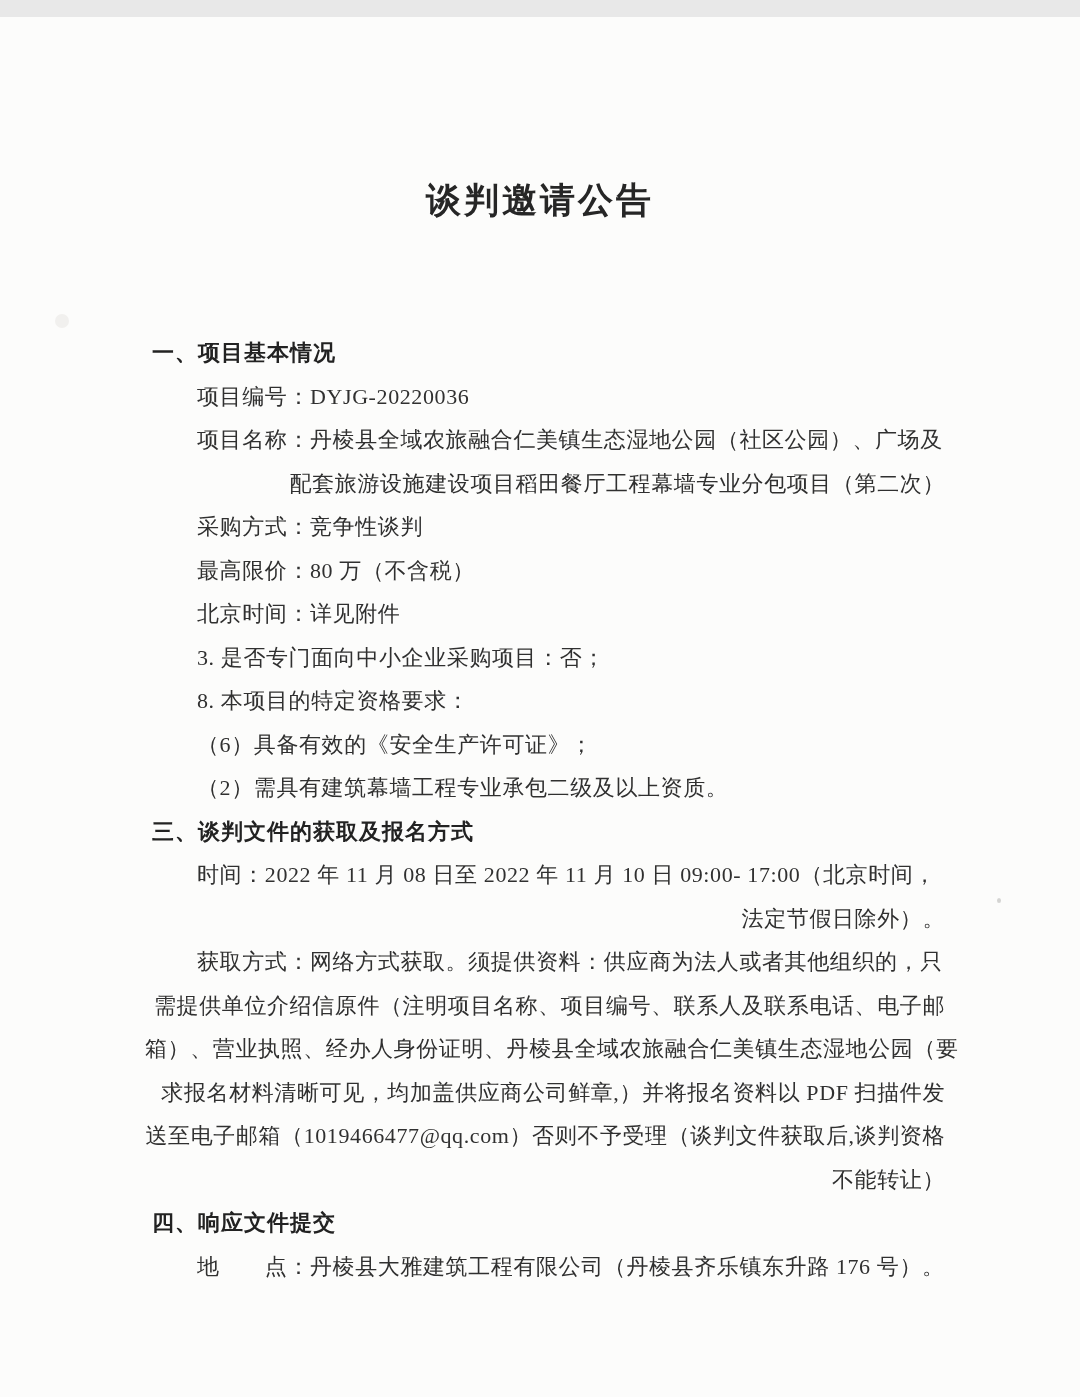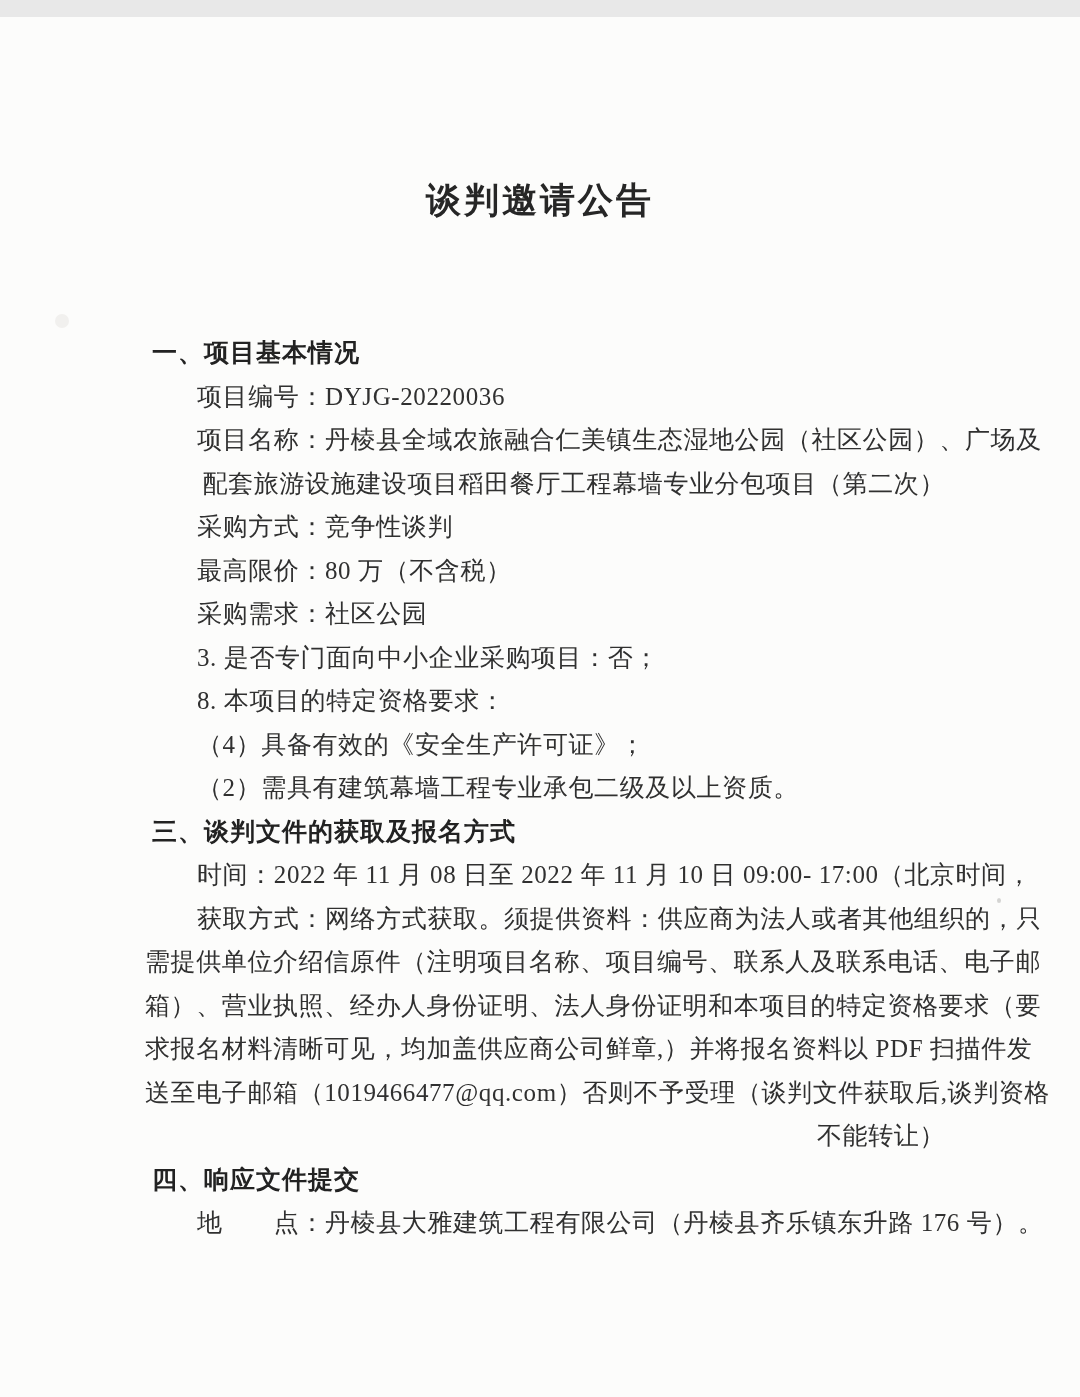--- a/index.html
+++ b/index.html
@@ -47,21 +47,21 @@
     font-family: "Liberation Serif", "DejaVu Serif", serif;
   }
   .content {
     position: absolute;
     top: 314px;
     left: 145px;
     width: 800px;
   }
   .line {
     line-height: 43.5px;
-    font-size: 25px;
+    font-size: 22px;
     letter-spacing: 0.6px;
     white-space: nowrap;
   }
   .line.heading {
     font-family: "Liberation Sans", "DejaVu Sans", sans-serif;
     font-weight: bold;
     color: #222222;
     padding-left: 7px;
     letter-spacing: 1px;
   }
@@ -80,29 +80,30 @@
   <div class="speck-1"></div>
   <div class="speck-2"></div>
   <h1 class="doc-title">谈判邀请公告</h1>
   <div class="content" id="content">
       <div class="line heading">一、项目基本情况</div>
       <div class="line indent">项目编号：DYJG-20220036</div>
       <div class="line indent">项目名称：丹棱县全域农旅融合仁美镇生态湿地公园（社区公园）、广场及</div>
       <div class="line flush">配套旅游设施建设项目稻田餐厅工程幕墙专业分包项目（第二次）</div>
       <div class="line indent">采购方式：竞争性谈判</div>
       <div class="line indent">最高限价：80 万（不含税）</div>
-      <div class="line indent">采购需求：社区公园</div>
+      <div class="line indent">北京时间：详见附件</div>
       <div class="line indent">3. 是否专门面向中小企业采购项目：否；</div>
       <div class="line indent">8. 本项目的特定资格要求：</div>
-      <div class="line indent">（4）具备有效的《安全生产许可证》；</div>
+      <div class="line indent">（6）具备有效的《安全生产许可证》；</div>
       <div class="line indent">（2）需具有建筑幕墙工程专业承包二级及以上资质。</div>
       <div class="line heading">三、谈判文件的获取及报名方式</div>
       <div class="line indent">时间：2022 年 11 月 08 日至 2022 年 11 月 10 日 09:00- 17:00（北京时间，</div>
+      <div class="line flush">法定节假日除外）。</div>
       <div class="line indent">获取方式：网络方式获取。须提供资料：供应商为法人或者其他组织的，只</div>
       <div class="line flush">需提供单位介绍信原件（注明项目名称、项目编号、联系人及联系电话、电子邮</div>
-      <div class="line flush">箱）、营业执照、经办人身份证明、法人身份证明和本项目的特定资格要求（要</div>
+      <div class="line flush">箱）、营业执照、经办人身份证明、丹棱县全域农旅融合仁美镇生态湿地公园（要</div>
       <div class="line flush">求报名材料清晰可见，均加盖供应商公司鲜章,）并将报名资料以 PDF 扫描件发</div>
       <div class="line flush">送至电子邮箱（1019466477@qq.com）否则不予受理（谈判文件获取后,谈判资格</div>
       <div class="line flush">不能转让）</div>
       <div class="line heading">四、响应文件提交</div>
       <div class="line indent">地　　点：丹棱县大雅建筑工程有限公司（丹棱县齐乐镇东升路 176 号）。</div>
     </div>
 </div>
 
 </body></html>

